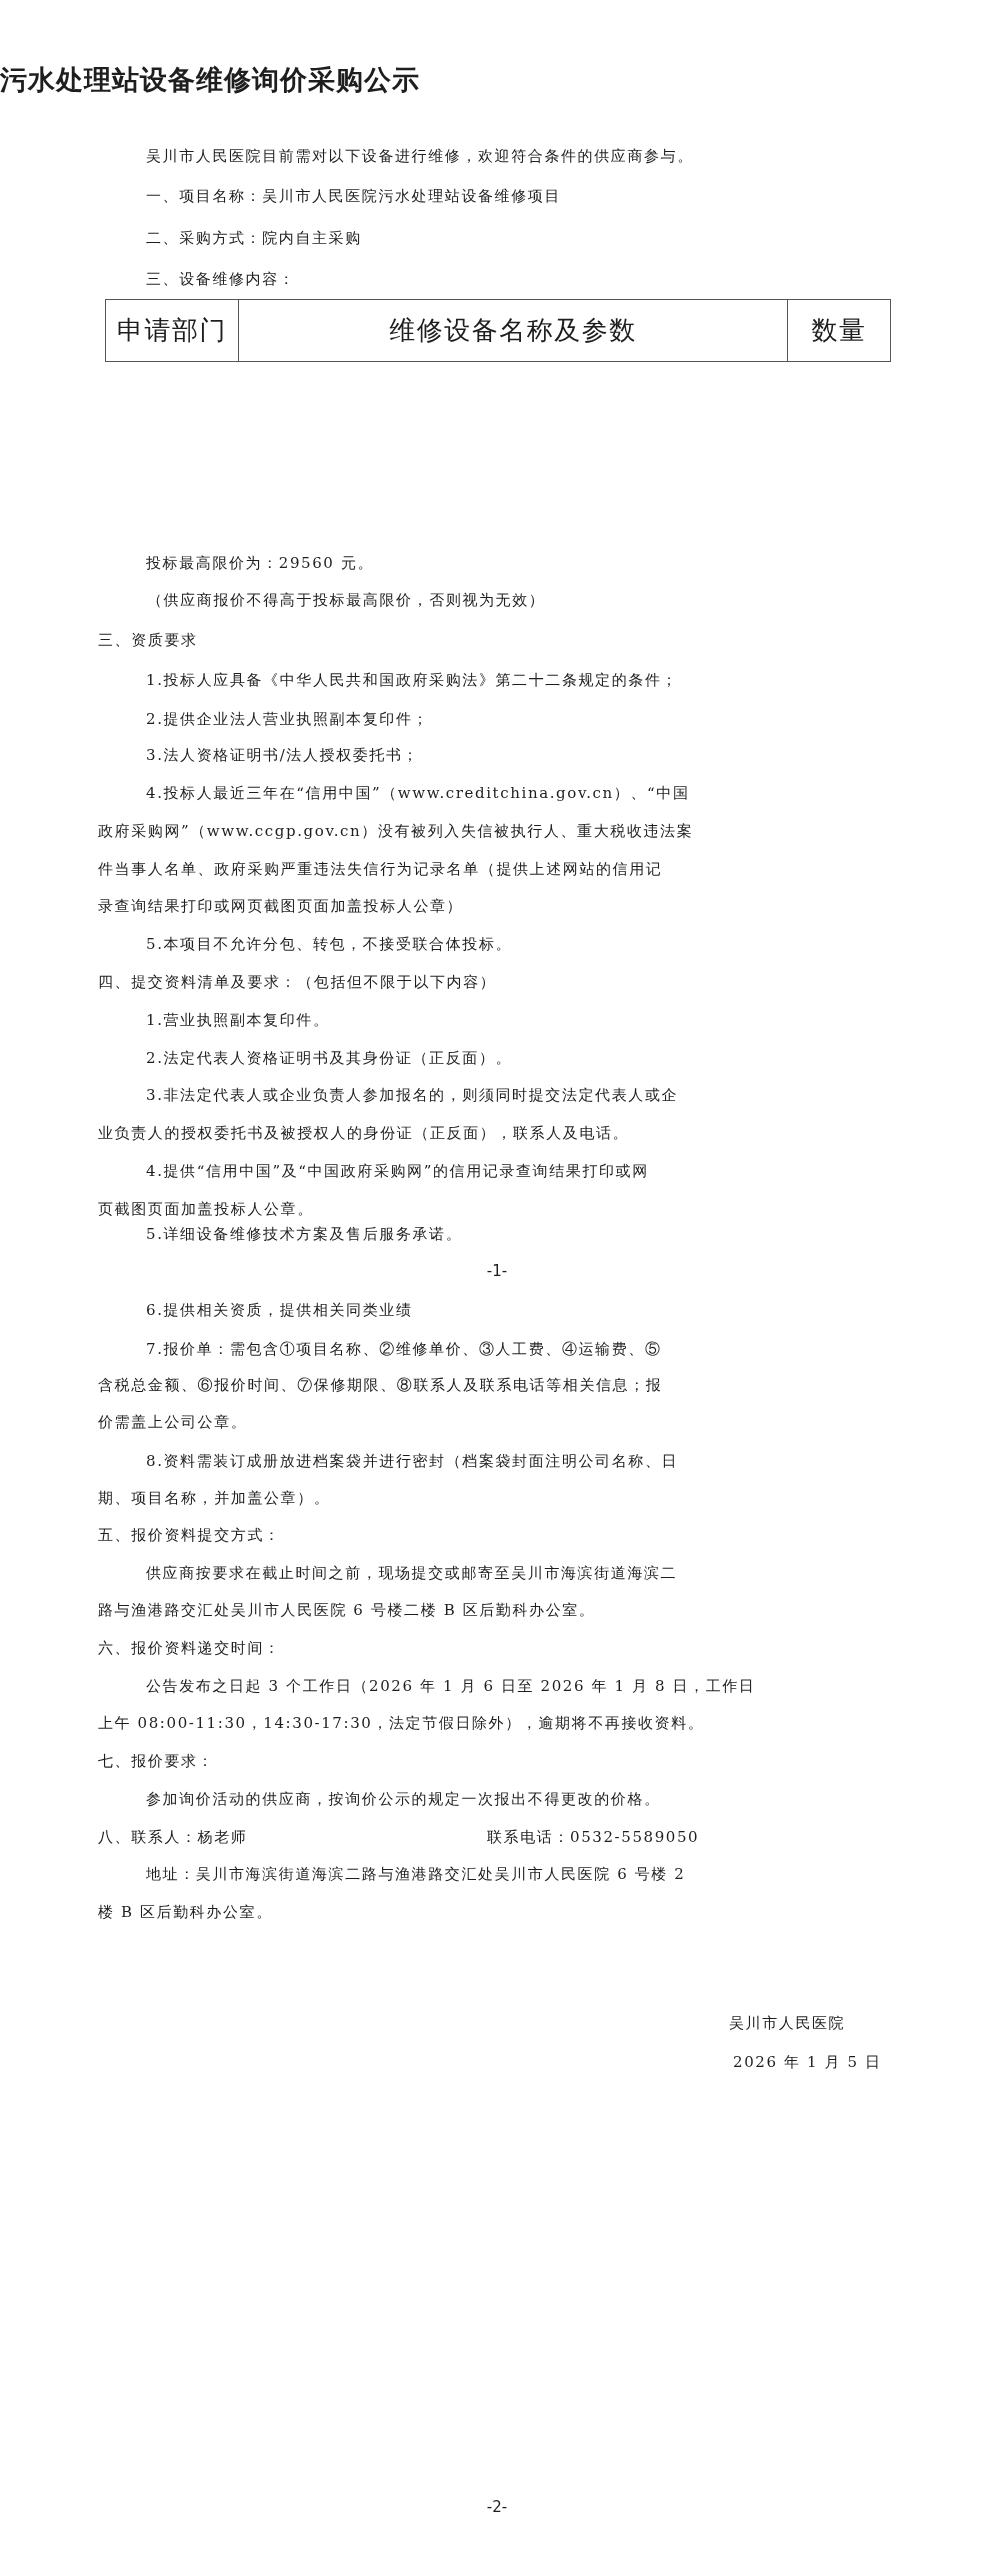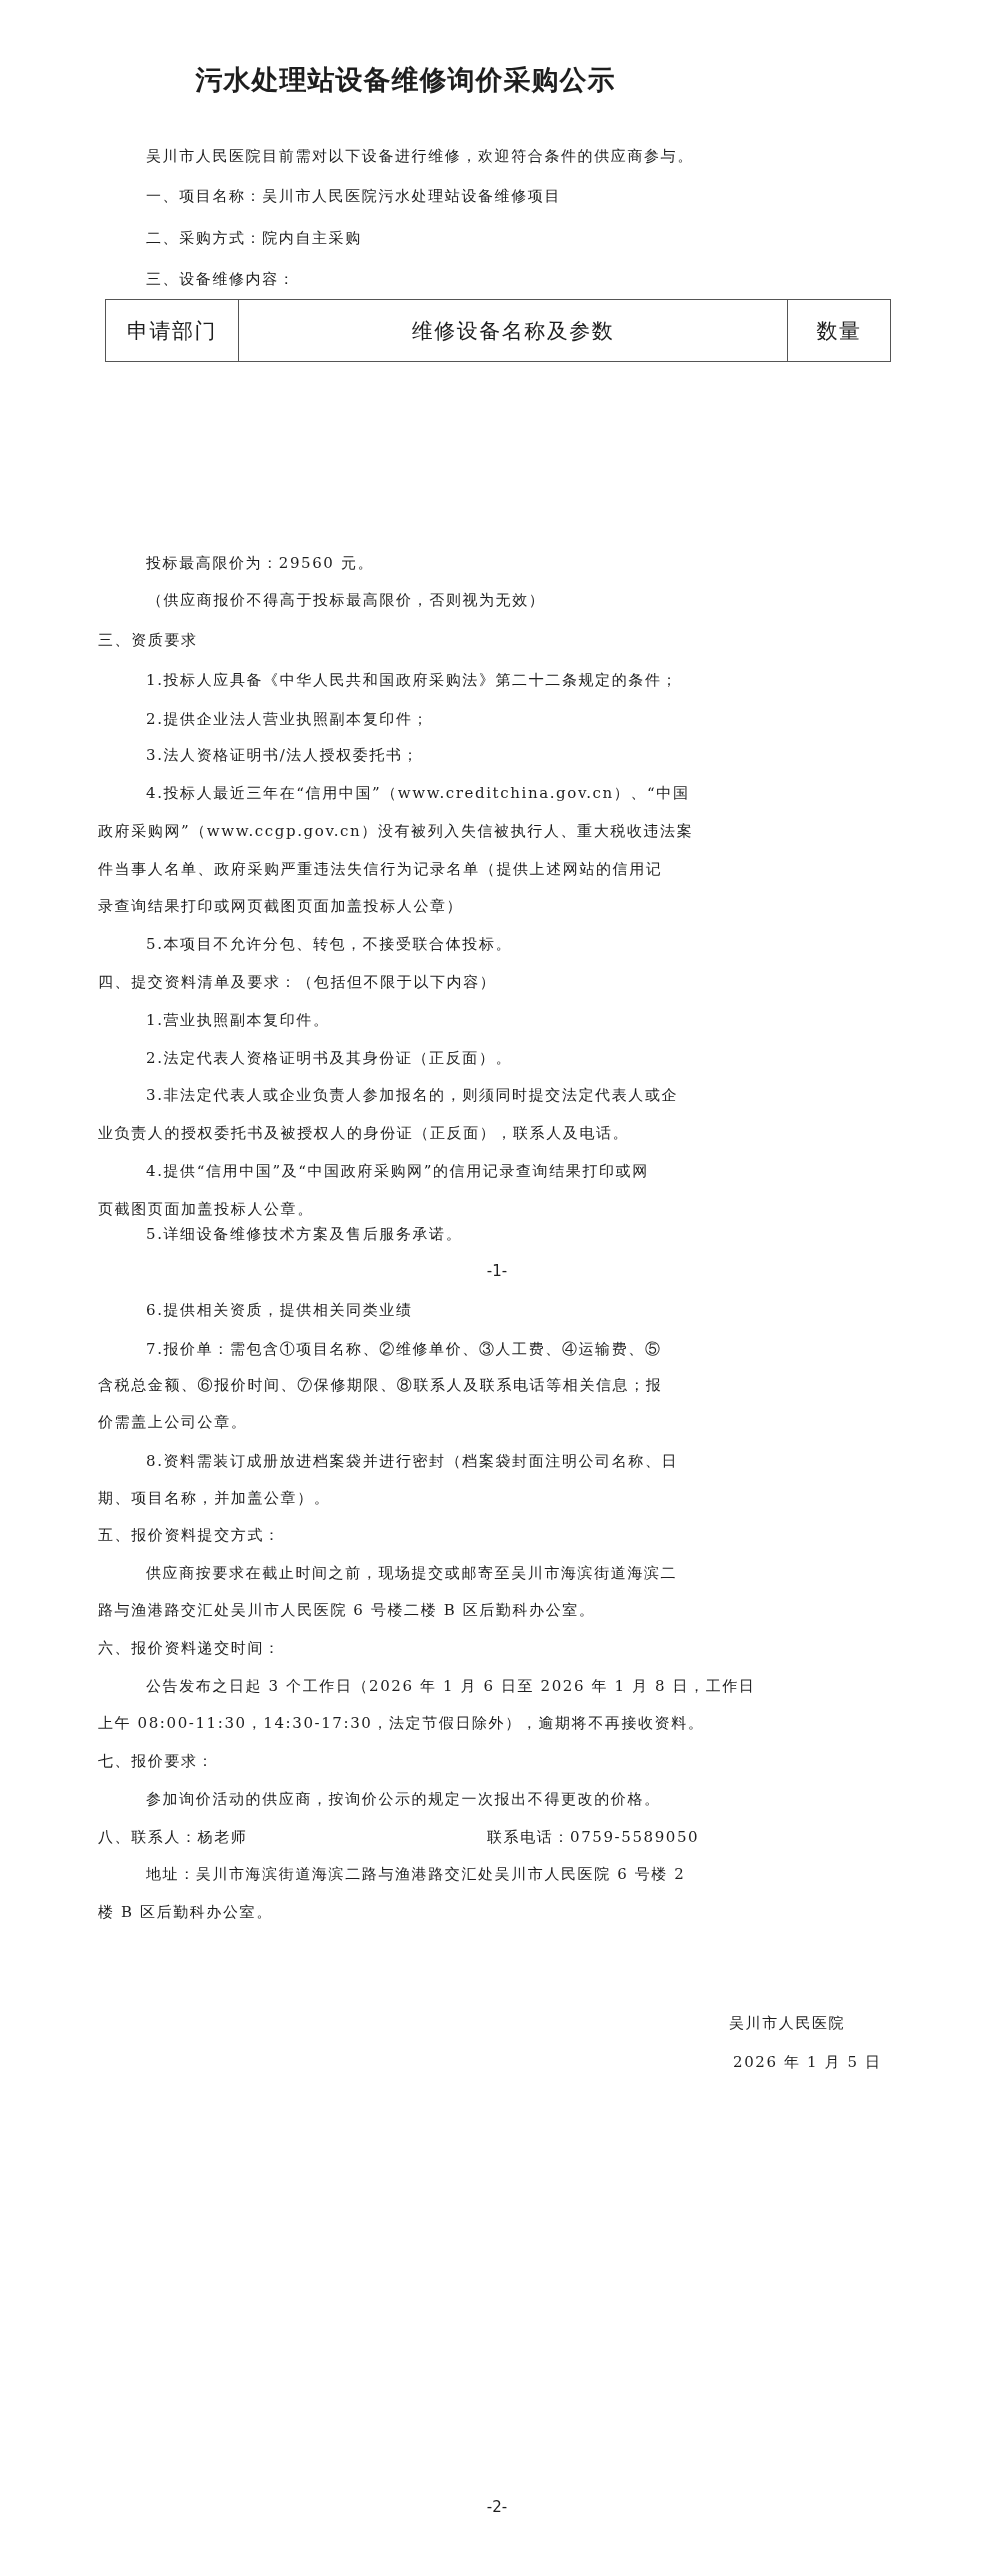--- a/index.html
+++ b/index.html
@@ -6,29 +6,29 @@
   body {
     width: 994px; height: 2576px; position: relative; overflow: hidden;
     font-family: "DejaVu Serif", "Liberation Serif", serif;
     color: #1e1e1e;
   }
   .line {
     position: absolute; font-size: 15px; line-height: 26px; white-space: nowrap;
     letter-spacing: 1.6px;
   }
   .title {
-    position: absolute; left: 0; width: 811px; top: 62px; text-align: center;
+    position: absolute; left: 0; width: 811px; top: 62px; 
     font-size: 27px; font-weight: bold; letter-spacing: 1px;
     font-family: "DejaVu Sans", "Liberation Sans", sans-serif;
   }
   .ind2 { left: 146px; }   
   .ind1 { left: 98px; text-align: center; }    
   table.items {
     position: absolute; left: 105px; top: 299px; width: 786px;
-    border-collapse: collapse; font-size: 21px;
+    border-collapse: collapse; font-size: 26px;
   }
   table.items td {
     border: 1.3px solid #555; text-align: center; vertical-align: middle; padding: 0;
     letter-spacing: 1.5px;
   }
   .row-h td { height: 61px; }
   .row-b td { height: 93px; }
   .row-r td { height: 83px; text-align: left; }
   .remark-1 { padding-left: 58px; line-height: 26px; display: block; margin-top: 8px; }
   .remark-2 { padding-left: 10px; line-height: 26px; display: block; margin-top: 16px; margin-bottom: 8px; }
@@ -93,21 +93,21 @@
 <div class="line ind1" style="top:1597px">路与渔港路交汇处吴川市人民医院 6 号楼二楼 B 区后勤科办公室。</div>
 
 <div class="line ind1" style="top:1635px">六、报价资料递交时间：</div>
 <div class="line ind2" style="top:1673px">公告发布之日起 3 个工作日（2026 年 1 月 6 日至 2026 年 1 月 8 日，工作日</div>
 <div class="line ind1" style="top:1710px">上午 08:00-11:30，14:30-17:30，法定节假日除外），逾期将不再接收资料。</div>
 
 <div class="line ind1" style="top:1748px">七、报价要求：</div>
 <div class="line ind2" style="top:1786px">参加询价活动的供应商，按询价公示的规定一次报出不得更改的价格。</div>
 
 <div class="line ind1" style="top:1824px">八、联系人：杨老师</div>
-<div class="line" style="left:487px; top:1824px">联系电话：0759-5589050</div>
+<div class="line" style="left:487px; top:1824px">联系电话：0532-5589050</div>
 <div class="line ind2" style="top:1861px">地址：吴川市海滨街道海滨二路与渔港路交汇处吴川市人民医院 6 号楼 2</div>
 <div class="line ind1" style="top:1899px">楼 B 区后勤科办公室。</div>
 
 <div class="line" style="left:729px; top:2010px">吴川市人民医院</div>
 <div class="line" style="left:733px; top:2049px">2026 年 1 月 5 日</div>
 
 <div class="pageno" style="top:2498px">-2-</div>
 
 
 </body></html>

